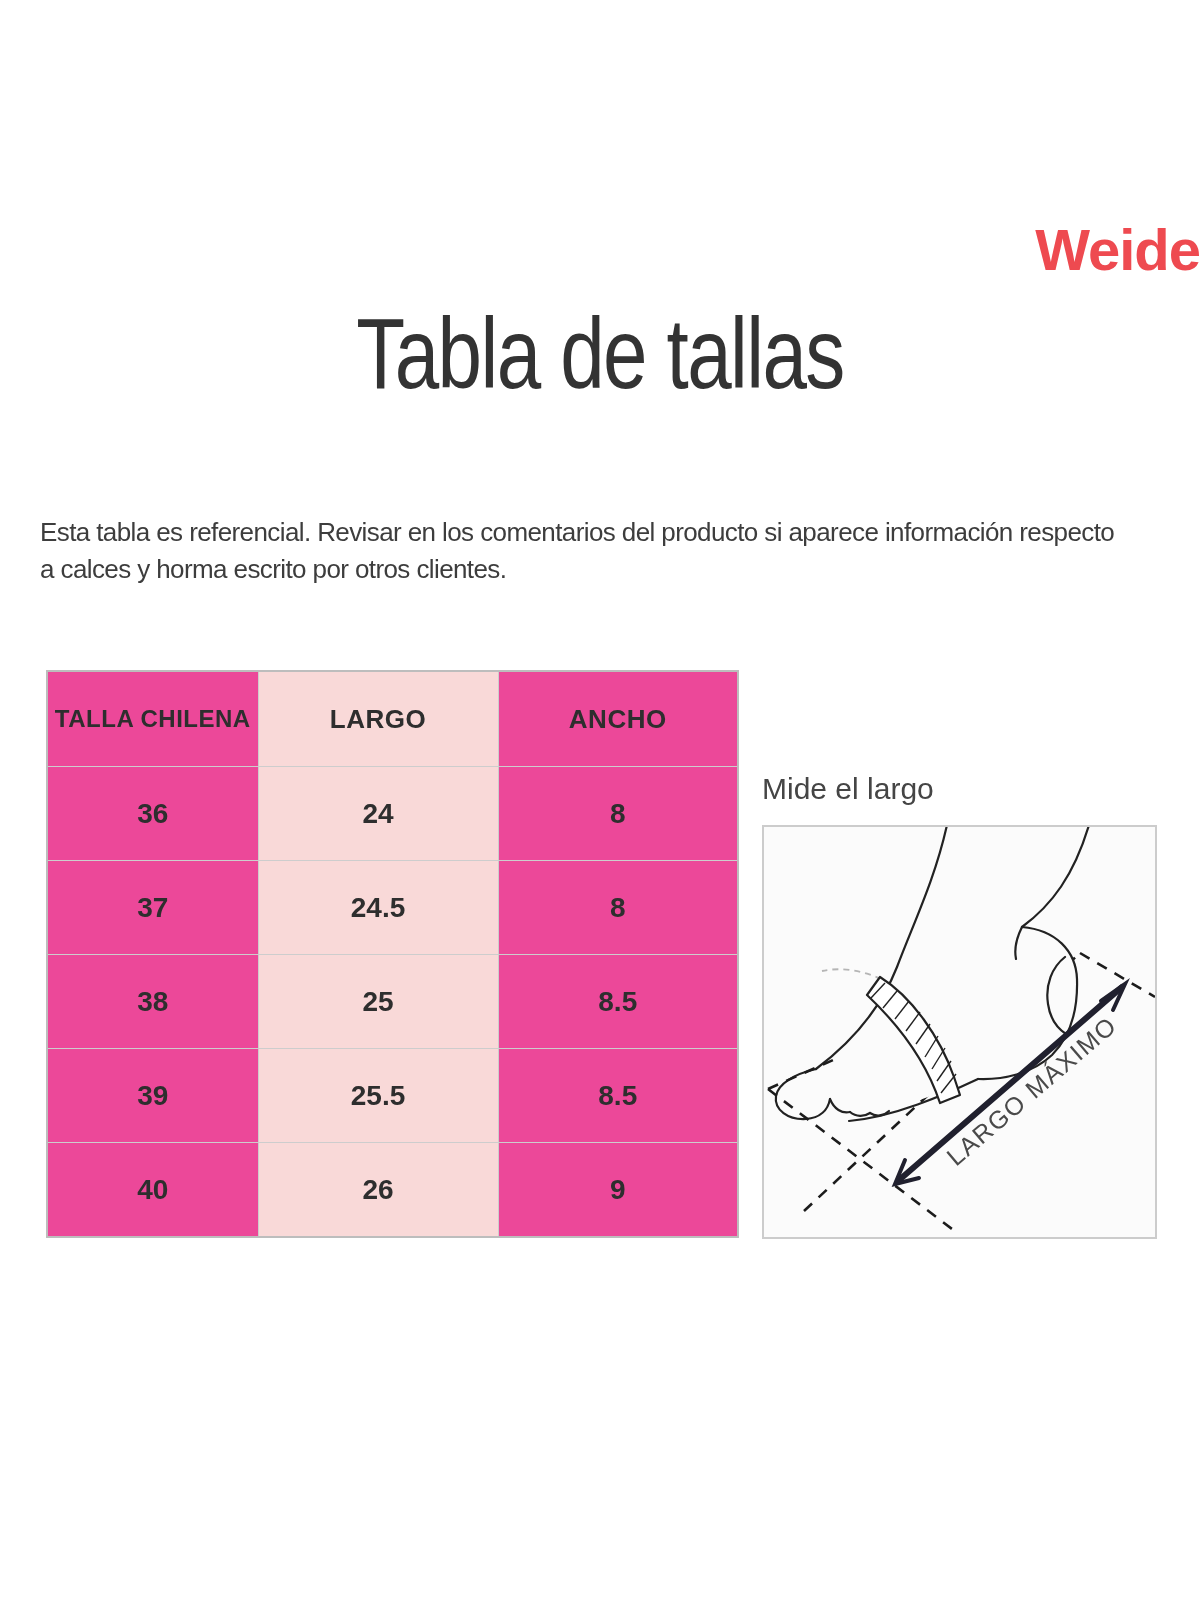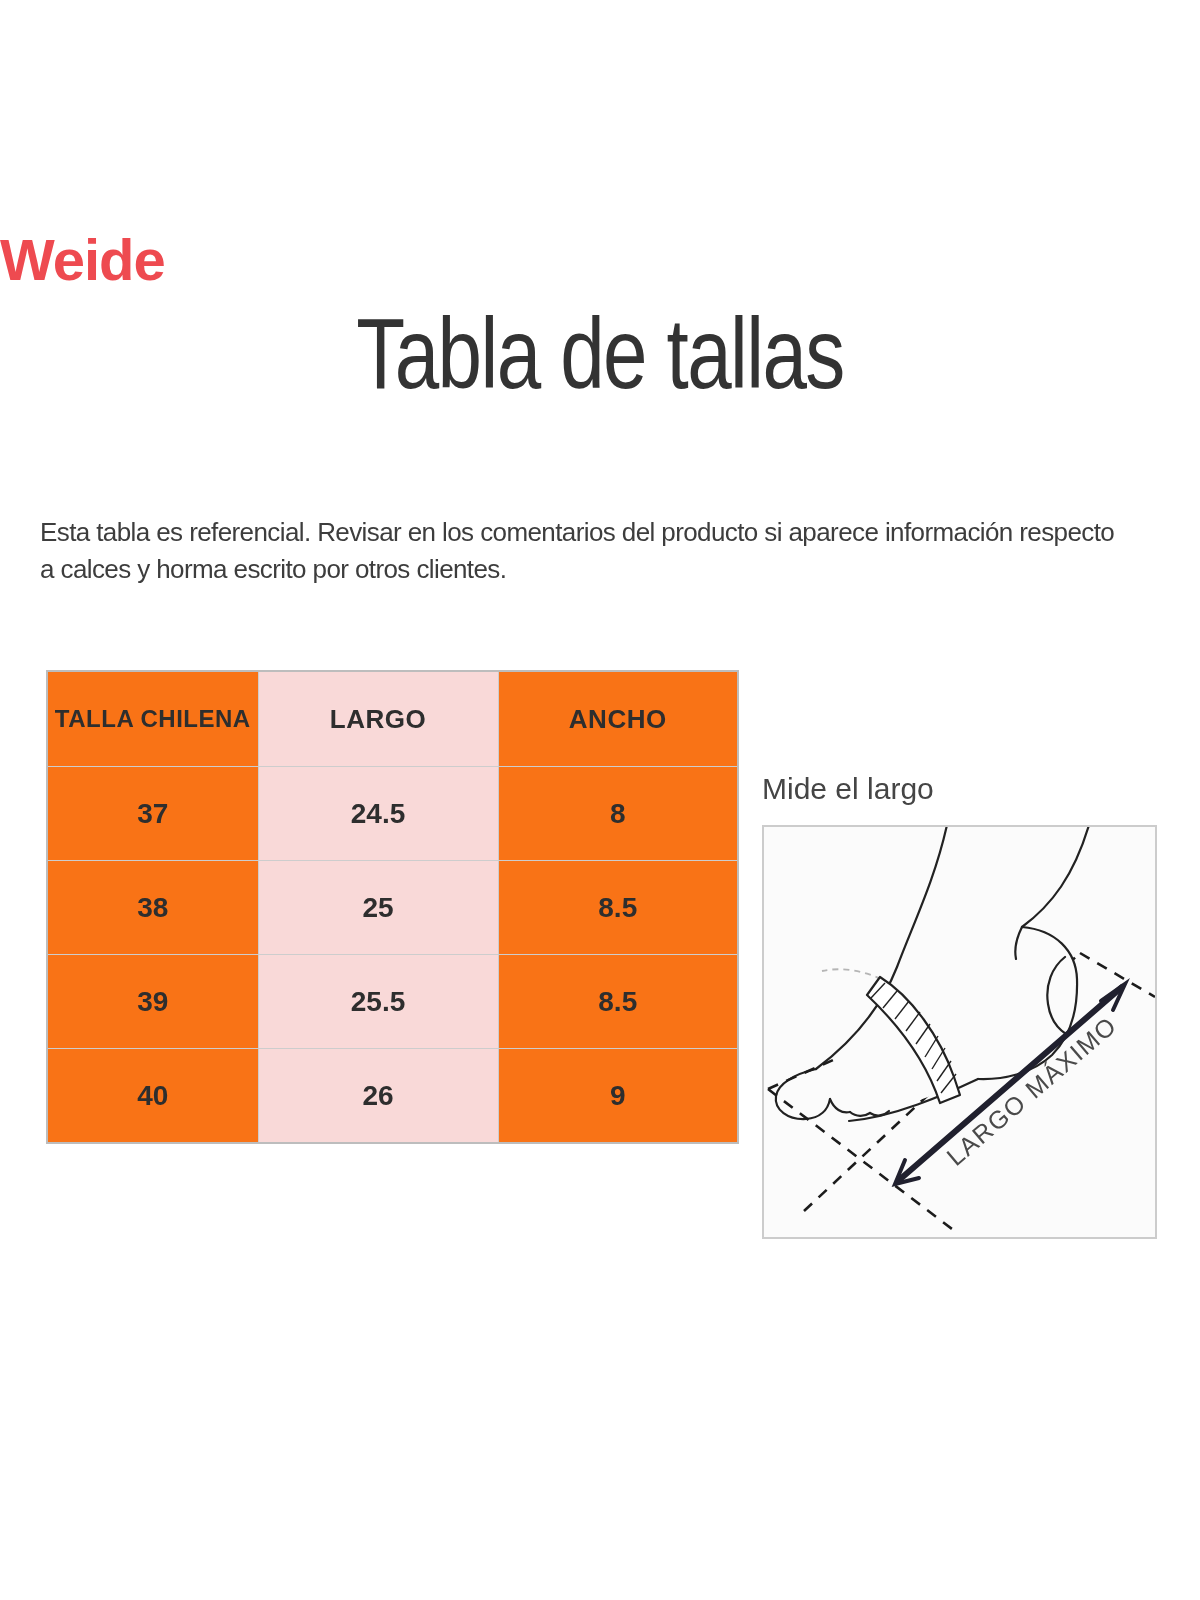--- a/index.html
+++ b/index.html
@@ -1,37 +1,37 @@
 <!DOCTYPE html>
 <html><head>
 <meta charset="utf-8">
 <style>
   html,body{margin:0;padding:0;background:#ffffff;}
   .page{position:relative;width:1200px;height:1600px;background:#ffffff;overflow:hidden;
         font-family:"Liberation Sans", sans-serif;color:#3a3a3a;}
 
-  .logo{position:absolute;top:226px;left:0;width:1200px;text-align:left;
+  .logo{position:absolute;top:216px;left:0;width:1200px;text-align:right;
         font-size:58px;font-weight:700;letter-spacing:-1px;}
 
   .title{position:absolute;top:296px;left:0;width:1200px;text-align:center;
          font-size:100px;font-weight:400;color:#333333;letter-spacing:-2px;
          transform:scaleX(0.8);transform-origin:50% 50%;white-space:pre;}
 
   .para{position:absolute;left:40px;font-size:26px;line-height:37px;color:#3d3d3d;
         letter-spacing:-0.6px;white-space:pre;}
   .para1{top:422px;}
   .para2{top:514px;}
 
   .model{position:absolute;left:263px;top:592px;font-size:60px;font-weight:700;color:#2b2b2b;}
 
   table.sizes{position:absolute;left:46px;top:670px;width:691px;
               border-collapse:collapse;table-layout:fixed;
               border:2px solid #bdbdbd;}
   table.sizes th, table.sizes td{border:1px solid #cdcdcd;text-align:center;vertical-align:middle;
-              color:#2e2e2e;background:#f97316;padding:0;}
+              color:#2e2e2e;background:#ec4899;padding:0;}
   table.sizes th{height:94px;font-size:24px;font-weight:700;letter-spacing:0.5px;}
   table.sizes th.big{font-size:26px;}
   table.sizes td{height:93px;font-size:28px;font-weight:700;}
   table.sizes .pink{background:#f9d9d8;}
   col.c1{width:211px;} col.c2{width:240px;} col.c3{width:240px;}
 
   .guide-title{position:absolute;left:762px;top:772px;width:395px;text-align:left;
                font-size:30px;color:#454545;}
   .guide-box{position:absolute;left:762px;top:825px;width:395px;height:414px;
              background:#fbfbfb;border:2px solid #cccccc;box-sizing:border-box;overflow:hidden;}
@@ -58,20 +58,25 @@
         <col class="c3">
       </colgroup>
     <thead>
       <tr>
         <th>TALLA CHILENA</th>
         <th class="big pink">LARGO</th>
         <th class="big">ANCHO</th>
       </tr>
     </thead>
     <tbody>
+        <tr>
+          <td>36</td>
+          <td class="pink">24</td>
+          <td>8</td>
+        </tr>
         <tr>
           <td>37</td>
           <td class="pink">24.5</td>
           <td>8</td>
         </tr>
         <tr>
           <td>38</td>
           <td class="pink">25</td>
           <td>8.5</td>
         </tr>

